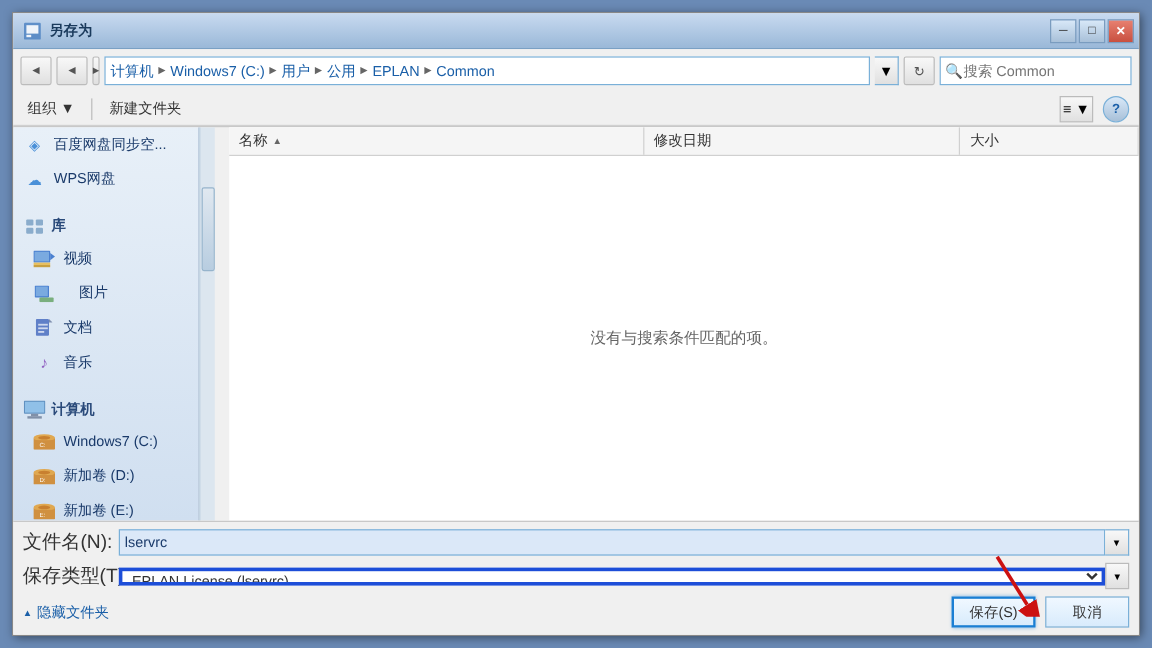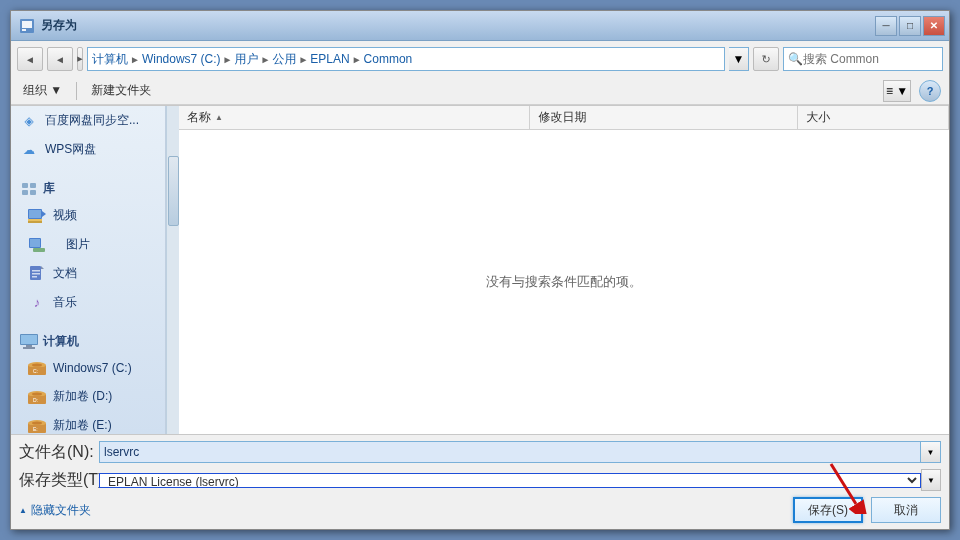--- a/index.html
+++ b/index.html
@@ -279,20 +279,21 @@
       justify-content: center;
       flex-shrink: 0;
     }
 
     
     .file-list-area {
       flex: 1;
       display: flex;
       flex-direction: column;
       background: white;
+      margin-left: 12px;
     }
 
     .file-list-header {
       display: flex;
       align-items: center;
       border-bottom: 1px solid #d0d0d0;
       background: #f5f5f5;
       height: 24px;
       flex-shrink: 0;
     }
@@ -662,21 +663,21 @@
   <div class="bottom-area">
 
     <div class="form-row">
       <span class="form-label">文件名(N):</span>
       <input class="form-input" value="lservrc" style="">
       <div class="form-dropdown">▼</div>
     </div>
 
     <div class="form-row">
       <span class="form-label">保存类型(T):</span>
-      <select class="form-select" style="flex:1; height:15px; border:1px solid #1d4ed8;">
+      <select class="form-select" style="flex:1; height:15px; border:3px solid #1d4ed8;">
         <option>EPLAN License (lservrc)</option>
       </select>
       <div class="form-dropdown" style="border-left:none; border:1px solid #bbb;">▼</div>
     </div>
 
     <div class="bottom-buttons-row">
       <div class="hide-folders-btn">
         <span class="triangle-icon">▲</span>
         <span>隐藏文件夹</span>
       </div>

